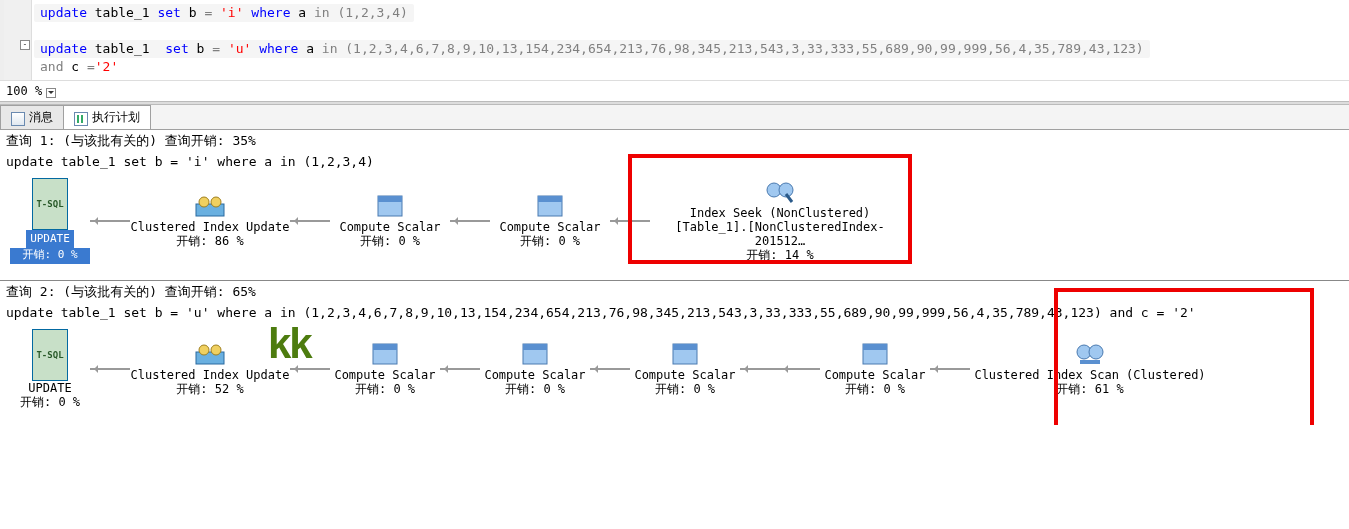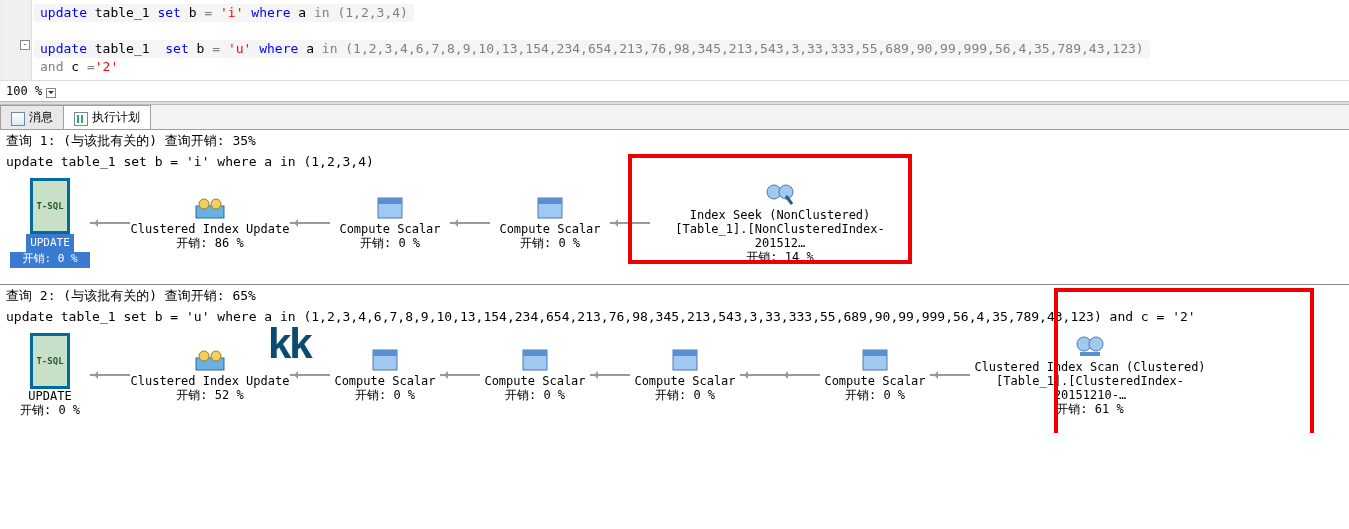--- a/index.html
+++ b/index.html
@@ -25,24 +25,24 @@
 .icon-plan::after { content: ""; position: absolute; inset: 2px; background: repeating-linear-gradient(90deg,#3a6,#3a6 2px,transparent 2px,transparent 4px); }
 .plan-area { background: #fff; }
 .query-block { border-bottom: 1px solid #888; padding-bottom: 10px; }
 .query-header { font-family: "Microsoft YaHei", Consolas, monospace; font-size: 13px; padding: 2px 6px; line-height: 17px; white-space: pre; }
 .plan-row { display: flex; align-items: center; padding: 6px 10px; position: relative; }
 .node { text-align: center; font-family: Consolas, "Microsoft YaHei", monospace; font-size: 12px; line-height: 14px; position: relative; }
 .node-icon { width: 32px; height: 24px; margin: 0 auto 2px; display: block; }
 .arrow { width: 40px; height: 20px; display: flex; align-items: center; justify-content: center; color: #888; font-size: 16px; position: relative; }
 .arrow::before { content: ""; display: block; height: 2px; background: #999; width: 100%; }
 .arrow::after { content: ""; position: absolute; left: 0; top: 50%; margin-top: -4px; border: 4px solid transparent; border-right-color: #999; }
-.tsql-badge { background: #c8e0c8; border: 3px solid #0369a1; color: #2a5a2a; font-size: 9px; font-weight: bold; padding: 18px 3px; display: inline-block; }
+.tsql-badge { background: #c8e0c8; border: 1px solid #0369a1; color: #2a5a2a; font-size: 9px; font-weight: bold; padding: 18px 3px; display: inline-block; }
 .update-badge { background: #3a7ad0; color: #fff; font-size: 11px; padding: 2px 4px; display: inline-block; }
 .redbox { position: absolute; border: 4px solid #e00; pointer-events: none; }
-.watermark { position: absolute; color: #0c4a6e; font-size: 42px; font-weight: bold; font-family: Arial, sans-serif; letter-spacing: -2px; pointer-events: none; }
+.watermark { position: absolute; color: #4d7c0f; font-size: 42px; font-weight: bold; font-family: Arial, sans-serif; letter-spacing: -2px; pointer-events: none; }
 .divider { height: 4px; background: #ddd; border-top: 1px solid #bbb; border-bottom: 1px solid #bbb; }
 </style>
 </head>
 <body>
 
 <div class="editor">
   <div class="gutter">
     <div class="collapse-box" style="top:40px;">-</div>
   </div>
   <div class="sql-line hl"><span class="kw-blue">update</span> <span class="kw-teal">table_1</span> <span class="kw-blue">set</span> <span class="kw-teal">b</span> <span class="kw-gray">=</span> <span class="kw-red">'i'</span> <span class="kw-blue">where</span> <span class="kw-teal">a</span> <span class="kw-gray">in</span> <span class="kw-gray">(1,2,3,4)</span></div>
@@ -179,21 +179,20 @@
         <div>开销: 0 %</div>
       </div>
       <div class="arrow"></div>
       <div class="node" style="width:240px">
         <svg class="node-icon" viewBox="0 0 32 24">
             <circle cx="10" cy="10" r="7" fill="#a0c8f0" stroke="#4a7ab0"></circle>
             <circle cx="22" cy="10" r="7" fill="#a0c8f0" stroke="#4a7ab0"></circle>
             <rect x="6" y="18" width="20" height="4" fill="#5a90d0"></rect>
           </svg>
         <div>Clustered Index Scan (Clustered)</div>
-        <div>[Table_1].[ClusteredIndex-20151210-…</div>
         <div>开销: 61 %</div>
       </div>
     </div>
   </div>
 
   <div class="redbox" style="left:628px; top:24px; width:284px; height:110px;"></div>
   <div class="redbox" style="left:1054px; top:158px; width:260px; height:150px;"></div>
   <div class="watermark" style="left:268px; top:190px;">kk</div>
 
 </div>

